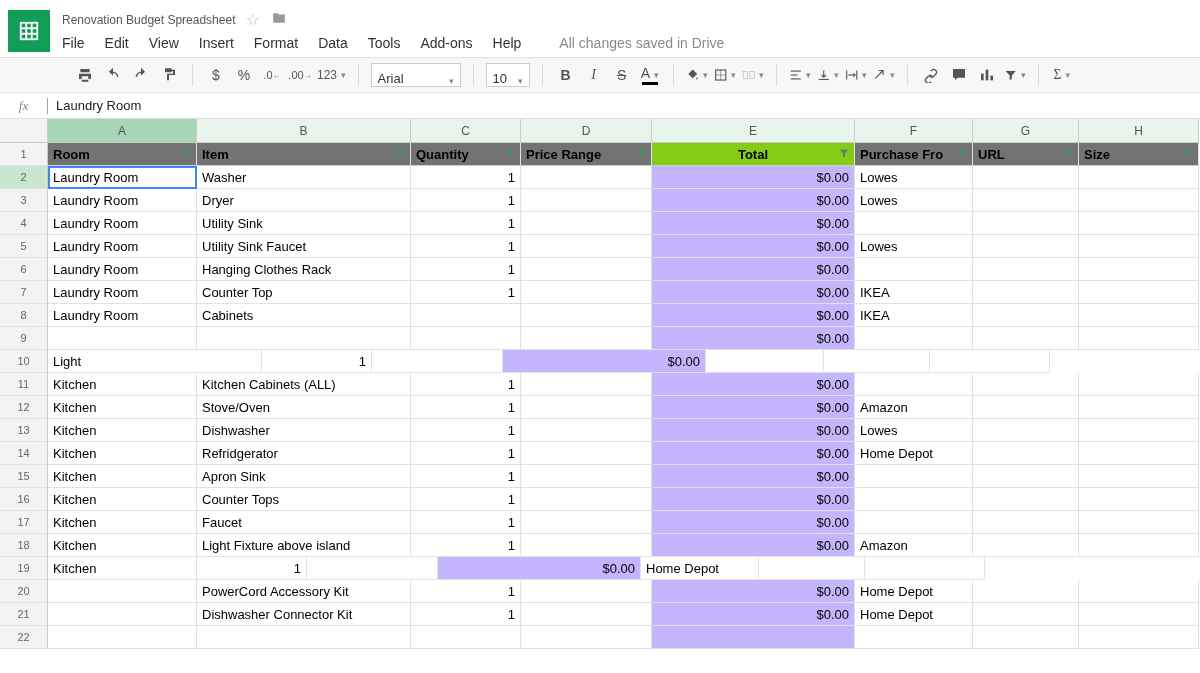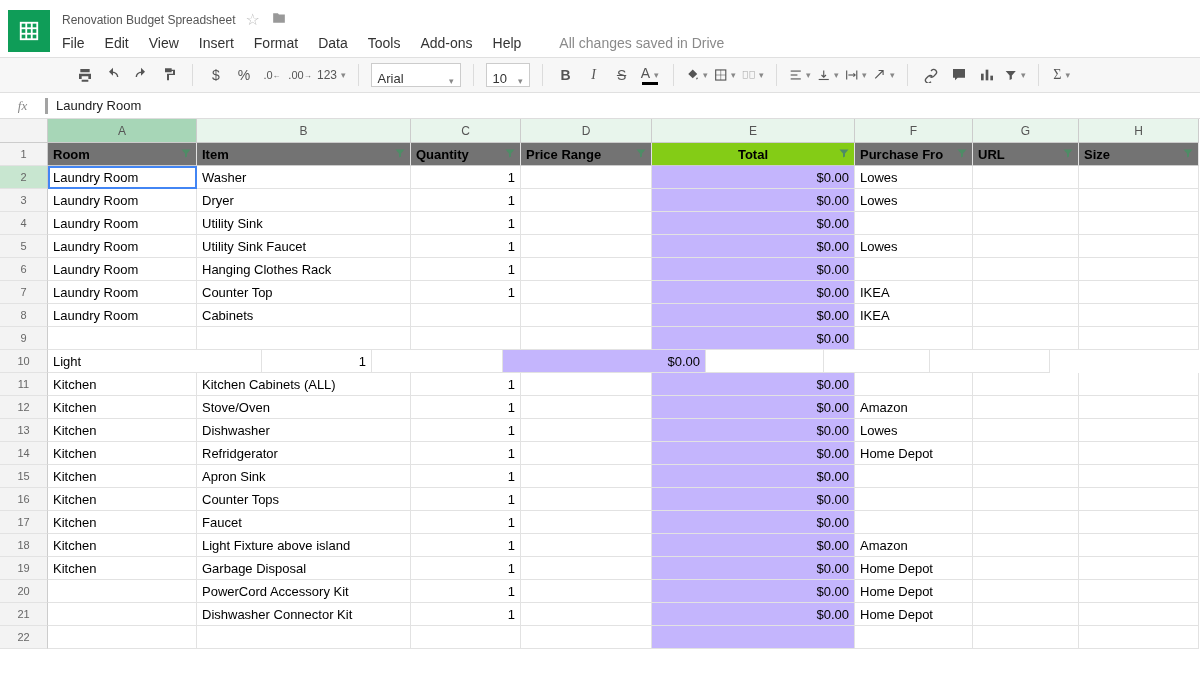--- a/index.html
+++ b/index.html
@@ -16,21 +16,21 @@
   .toolbar { border-top: 1px solid #e0e0e0; border-bottom: 1px solid #e0e0e0; background: #f7f7f7; display: flex; align-items: center; padding: 4px 6px; gap: 4px; height: 36px; margin-left: 0; }
   .toolbar .group { display: flex; align-items: center; gap: 6px; padding: 0 8px; }
   .toolbar .sep { width: 1px; height: 22px; background: #dcdcdc; }
   .tbtn { width: 22px; height: 22px; display: flex; align-items: center; justify-content: center; color: #555; font-size: 14px; cursor: pointer; }
   .tbtn svg { fill: #555; }
   .fontbox, .sizebox { border: 1px solid #ccc; background: #fff; height: 24px; display: flex; align-items: flex-end; padding: 0 6px; font-size: 13px; color: #333; }
   .fontbox { width: 90px; justify-content: space-between; }
   .sizebox { width: 44px; justify-content: space-between; }
   .dd { color: #888; font-size: 9px; margin-left: 4px; }
   .fxbar { display: flex; align-items: center; border-bottom: 1px solid #ddd; height: 26px; }
-  .fxlabel { width: 48px; text-align: center; font-style: italic; color: #888; border-right: 3px solid #a3a3a3; font-size: 13px; font-family: Georgia, serif; }
+  .fxlabel { width: 48px; text-align: center; font-style: italic; color: #888; border-right: 1px solid #a3a3a3; font-size: 13px; font-family: Georgia, serif; }
   .fxinput { flex: 1; padding: 0 8px; font-size: 13px; color: #222; }
   .grid { display: flex; flex-direction: column; }
   .selectall { width: 48px; height: 24px; background: #f3f3f3; border-right: 1px solid #ccc; border-bottom: 1px solid #ccc; }
   .colhdrs { display: flex; height: 24px; }
   .colhdr { display: flex; align-items: center; justify-content: center; background: #e8f5ec; border-right: 1px solid #ccc; border-bottom: 1px solid #ccc; font-size: 12px; color: #555; position: relative; }
   .colhdr.sel { background: #a7d6b7; }
   .rowhdr { width: 48px; display: flex; align-items: center; justify-content: center; border-right: 1px solid #ccc; border-bottom: 1px solid #e2e2e2; background: #f3f3f3; font-size: 11px; color: #666; }
   .rowhdr.sel { background: #c8e6d0; }
   .row { display: flex; height: 23px; }
   .cell { border-right: 1px solid #e2e2e2; border-bottom: 1px solid #e2e2e2; padding: 0 5px; display: flex; align-items: center; font-size: 13px; color: #000; overflow: hidden; white-space: nowrap; }
@@ -490,21 +490,20 @@
         <div class="cell cC num">1</div>
         <div class="cell cD"></div>
         <div class="cell cE hl num">$0.00</div>
         <div class="cell cF">Amazon</div>
         <div class="cell cG"></div>
         <div class="cell cH"></div>
       </div>
       <div class="row">
         <div class="rowhdr">19</div>
         <div class="cell cA">Kitchen</div>
-        <div class="cell cB">Garbage Disposal</div>
         <div class="cell cC num">1</div>
         <div class="cell cD"></div>
         <div class="cell cE hl num">$0.00</div>
         <div class="cell cF">Home Depot</div>
         <div class="cell cG"></div>
         <div class="cell cH"></div>
       </div>
       <div class="row">
         <div class="rowhdr">20</div>
         <div class="cell cA"></div>

